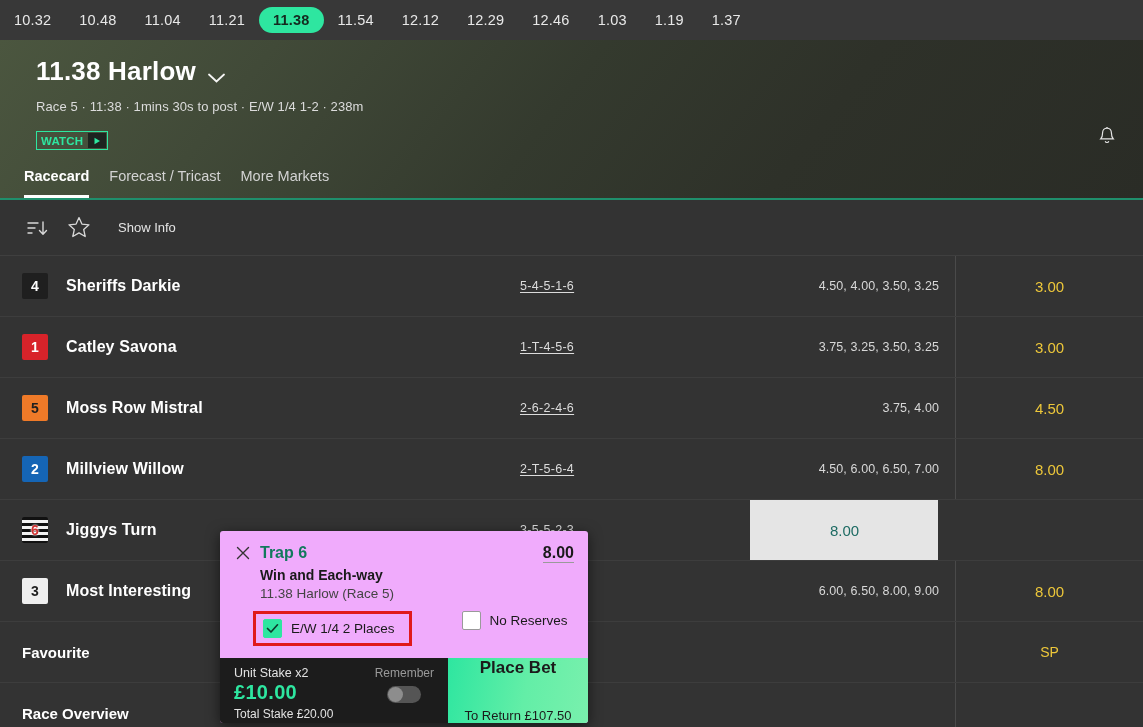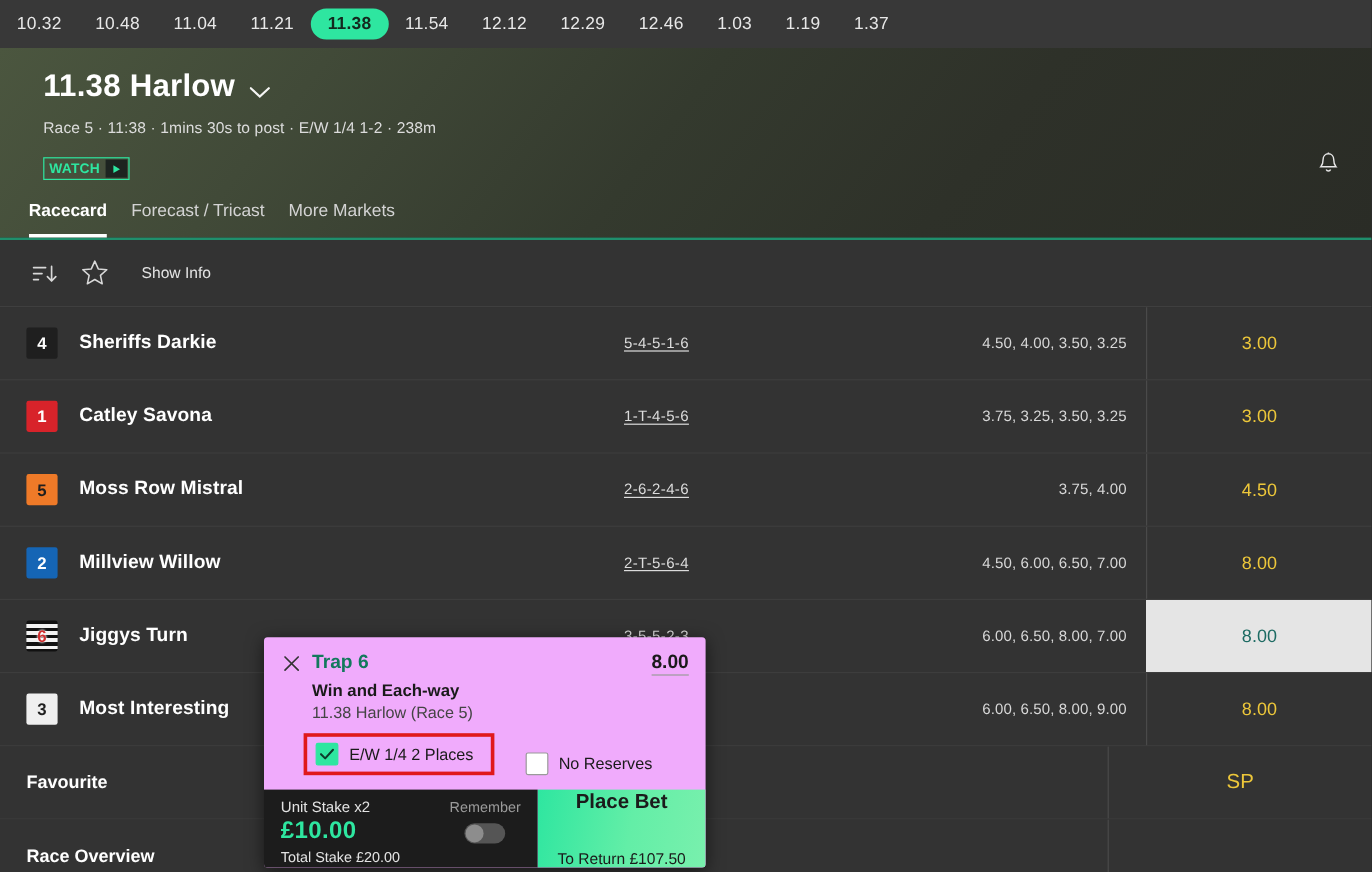--- a/index.html
+++ b/index.html
@@ -207,24 +207,24 @@
     border-bottom: 1px solid #3d3d3d;
     background: #333333;
   }
   .sum-label {
     flex: 1;
     display: flex; align-items: center;
     padding-left: 22px;
     font-size: 15px; font-weight: bold; color: #ffffff;
   }
   .sum-odds {
-    width: 220px; flex: none;
+    width: 188px; flex: none;
     display: flex; align-items: center; justify-content: center;
     border-left: 1px solid #4a4a4a;
-    font-size: 17px; color: #edc73a;
+    font-size: 14px; color: #edc73a;
     cursor: pointer;
   }
 
   
   .betslip {
     position: absolute;
     left: 220px; top: 531px;
     width: 368px;
     background: #f0abfc;
     border-radius: 3px;
@@ -244,21 +244,21 @@
   }
   .bs-price {
     margin-left: auto;
     font-size: 16px; font-weight: bold; color: #1a1a1a;
     border-bottom: 1px solid #9a9a9a;
     line-height: 19px;
     cursor: pointer;
   }
   .bs-type { font-size: 14px; font-weight: bold; color: #1a1a1a; margin: 4px 0 0 26px; }
   .bs-event { font-size: 13.5px; color: #444; margin: 3px 0 0 26px; }
-  .bs-opts { display: flex; align-items: flex-end; margin: 10px 0 2px 0; }
+  .bs-opts { display: flex; align-items: flex-start; margin: 10px 0 2px 0; gap: 24px; }
   .ew-highlight {
     border: 3px solid #e0191b;
     padding: 5px 14px 5px 7px;
     display: flex; align-items: center;
     margin-left: 19px;
   }
   .cbox {
     width: 19px; height: 19px;
     border: 1px solid #9a9a9a;
     background: #fff;
@@ -436,21 +436,20 @@
       <div class="runner">
         <div class="r-left">
           <div class="trap stripe" style="color: rgb(208, 48, 48);">
             <span>6</span>
           </div>
           <div class="r-name">Jiggys Turn</div>
         </div>
         <div class="r-form">
           <span class="form-link">3-5-5-2-3</span>
         </div>
-        <div class="r-hist">6.00, 6.50, 8.00, 7.00</div>
         <div class="r-odds selected">8.00</div>
       </div>
       <div class="runner">
         <div class="r-left">
           <div class="trap" style="background: rgb(239, 239, 239); color: rgb(31, 31, 31);">
             <span>3</span>
           </div>
           <div class="r-name">Most Interesting</div>
         </div>
         <div class="r-form"></div>

